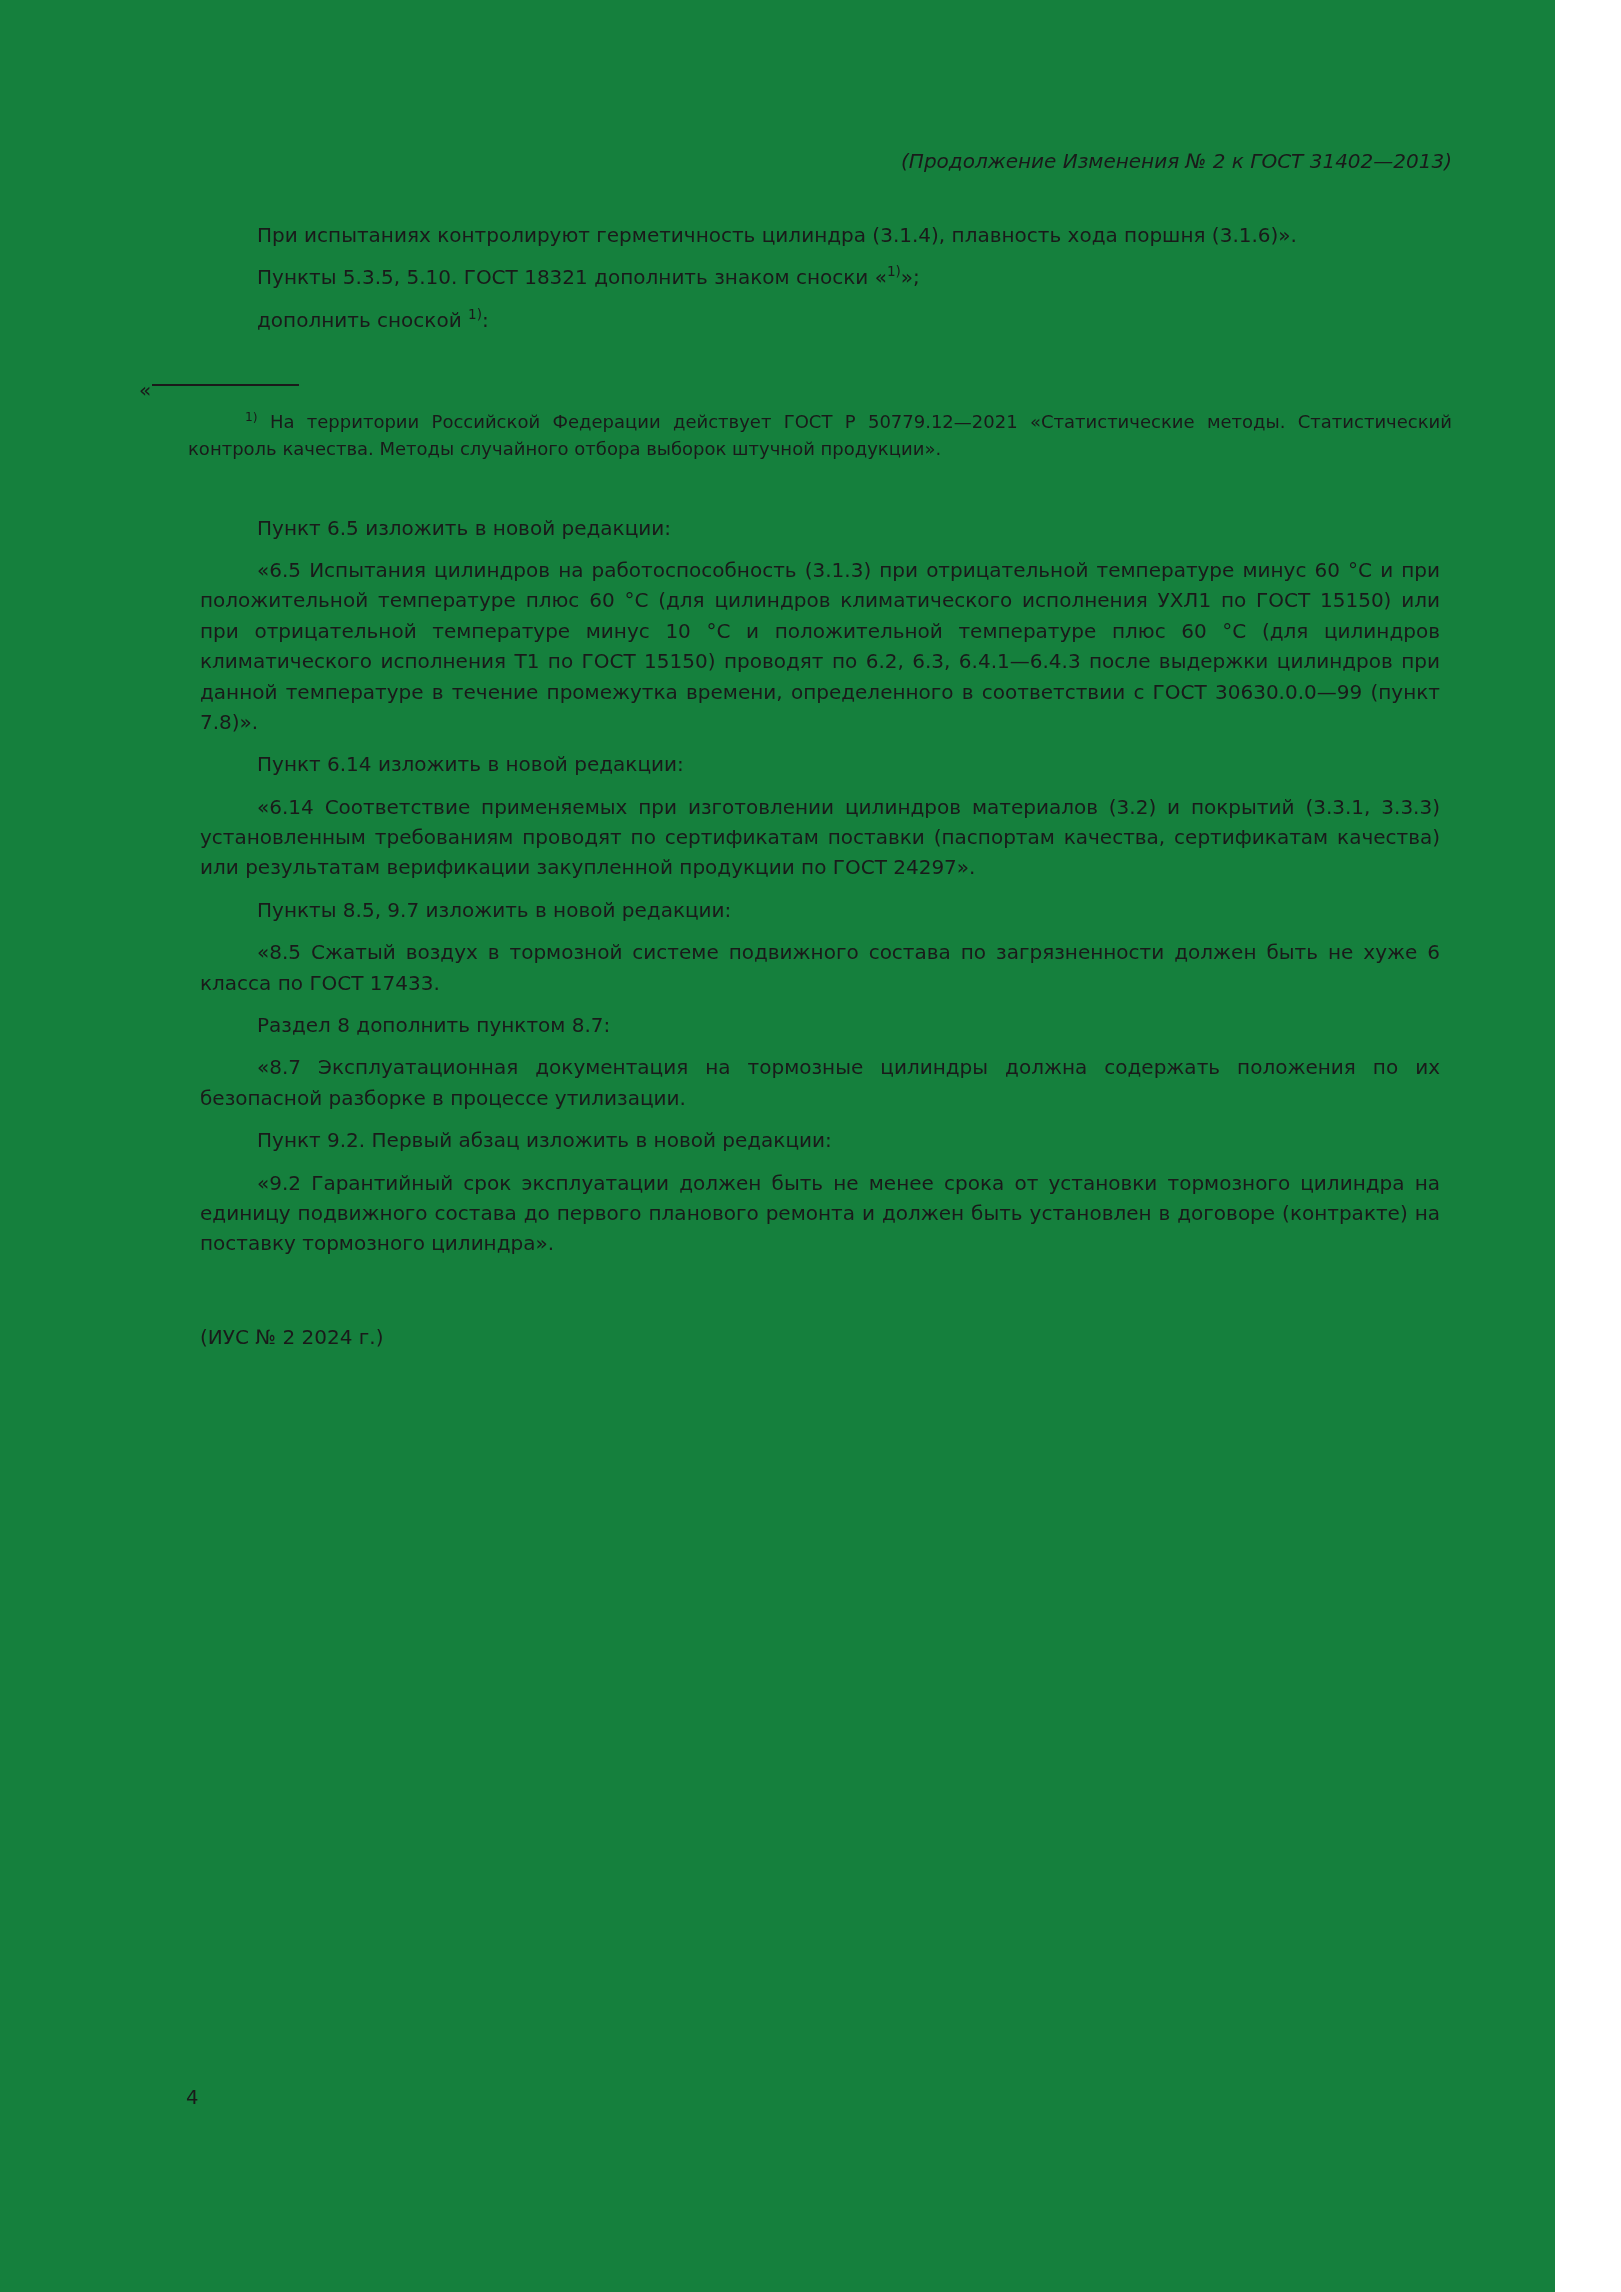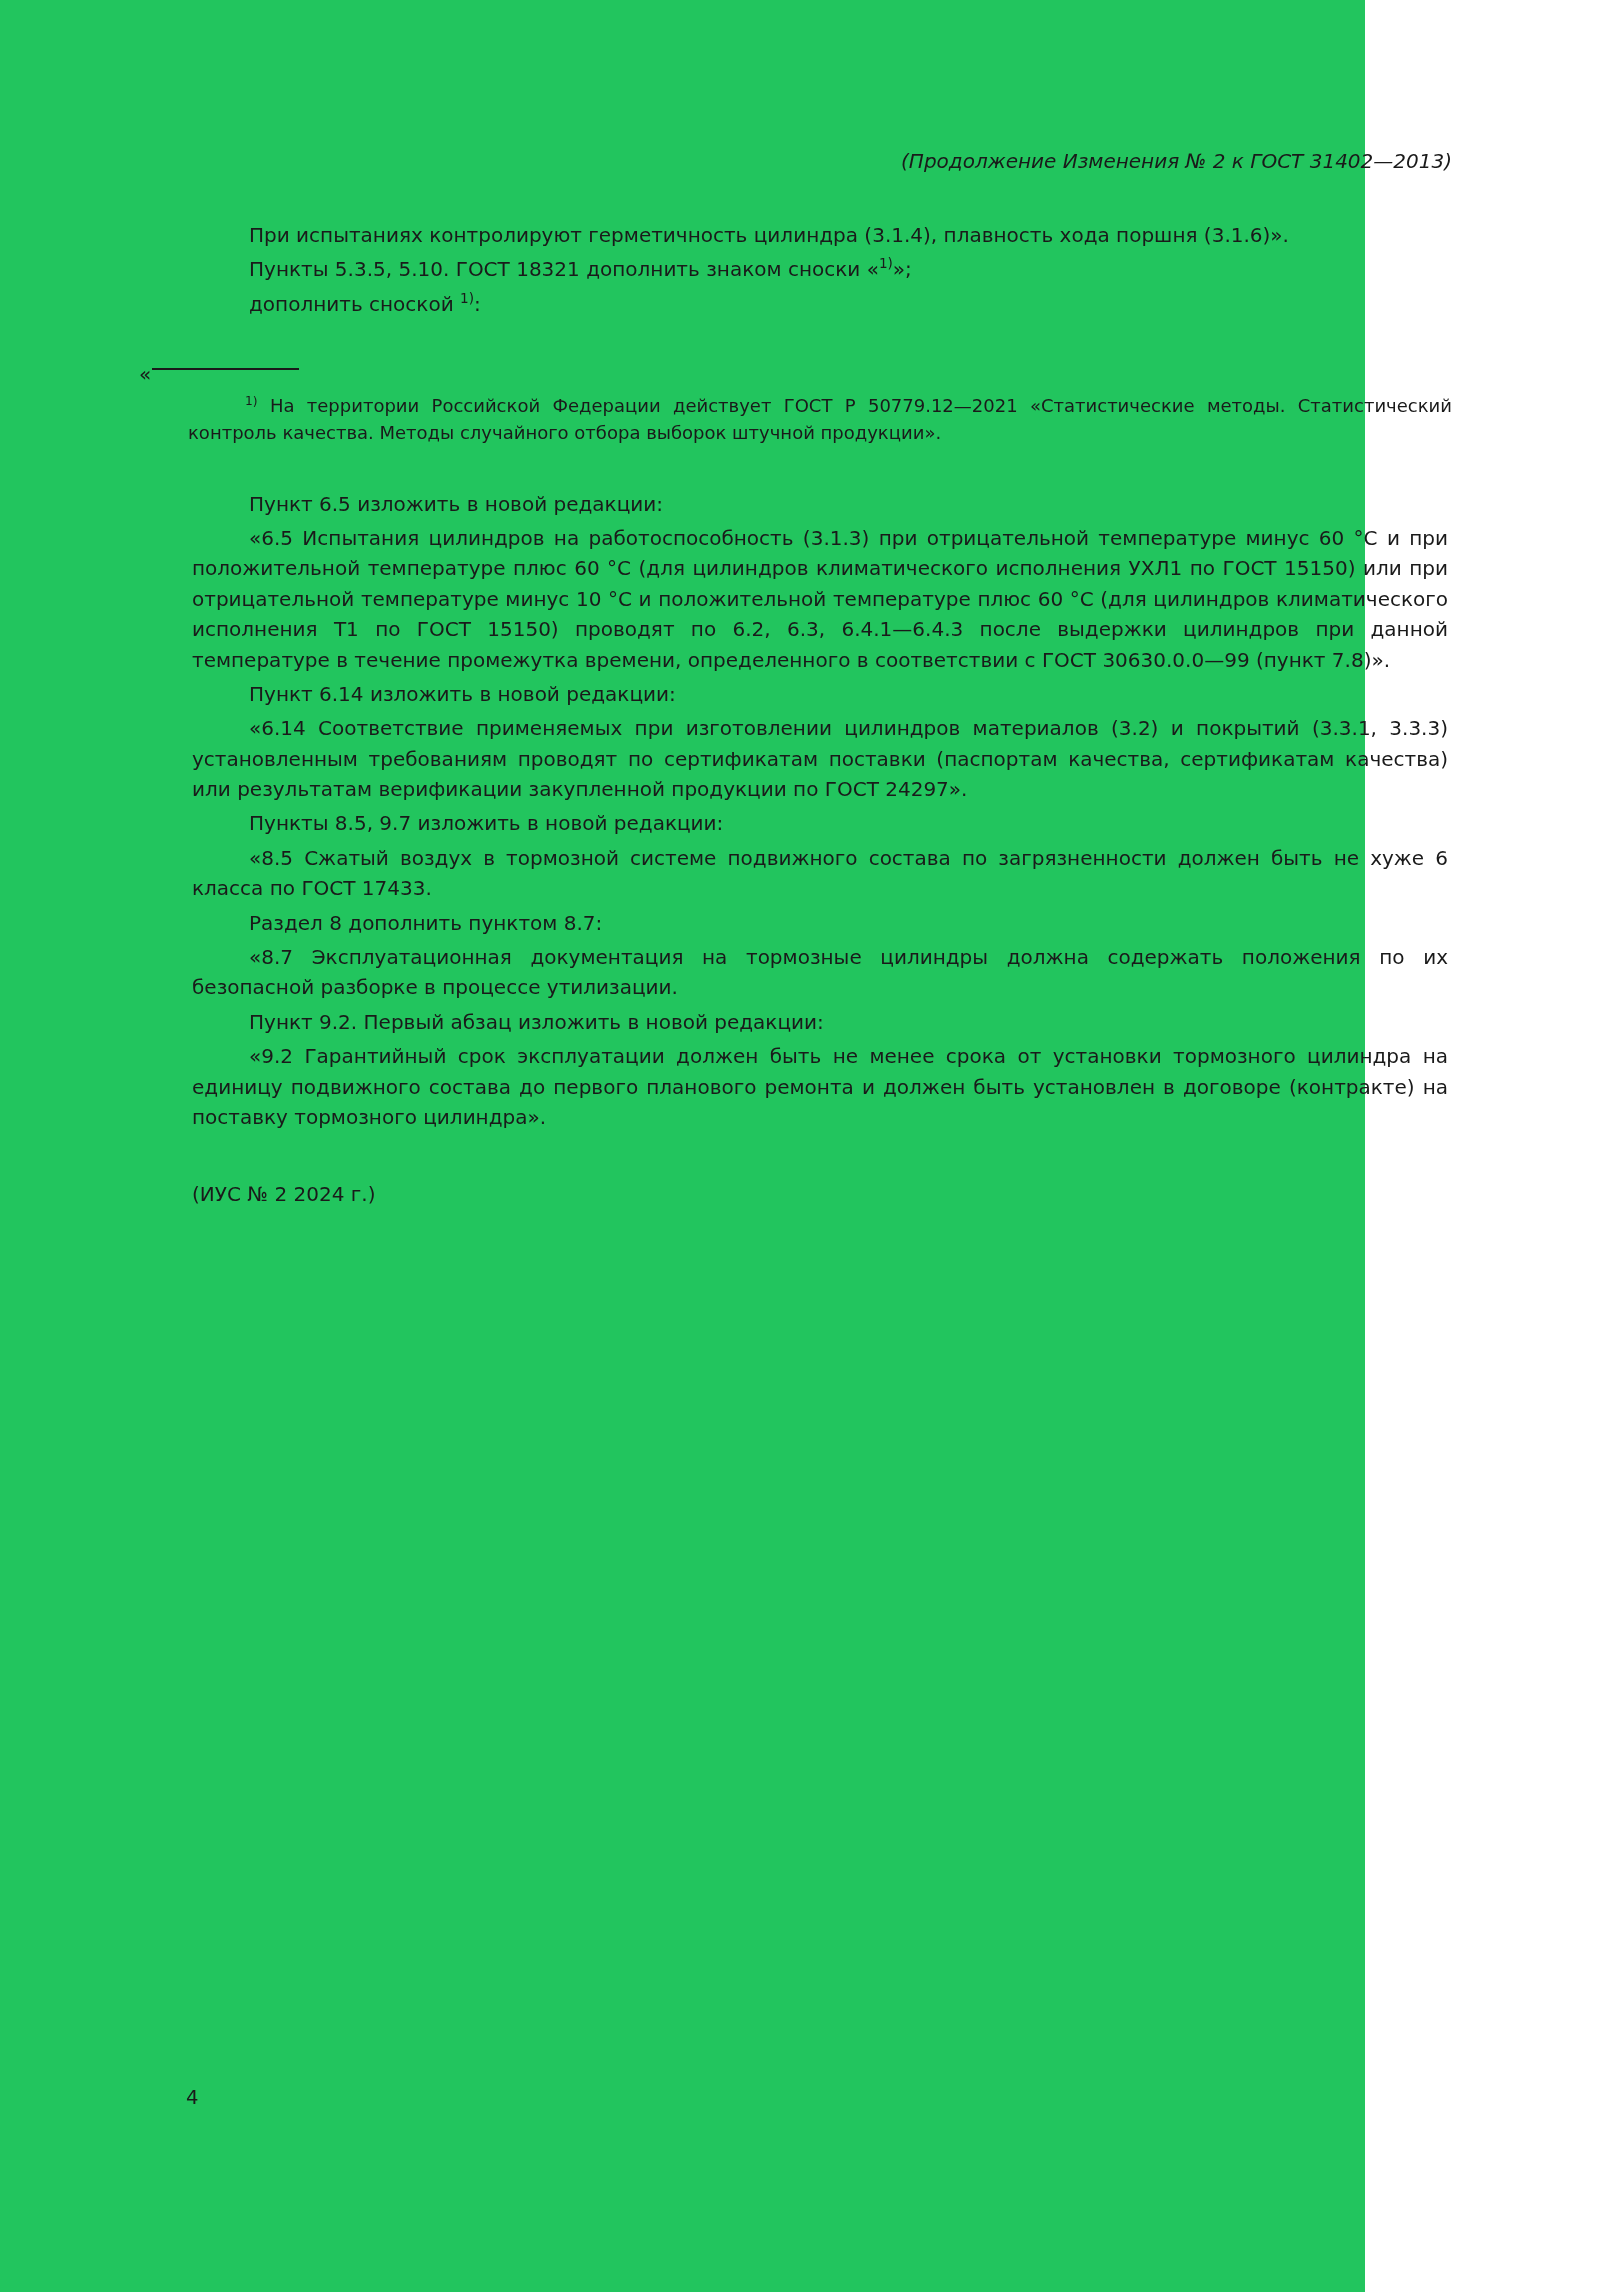--- a/index.html
+++ b/index.html
@@ -2,43 +2,43 @@
 <html lang="ru"><head>
 <meta charset="utf-8">
 <style>
   html, body {
     margin: 0;
     padding: 0;
     background: #ffffff;
   }
   .page {
     position: relative;
-    width: 1365px;
+    width: 1555px;
     height: 2293px;
-    background: #22c55e;
+    background: #15803d;
     font-family: "DejaVu Sans", sans-serif;
     color: #1a1a1a;
     box-sizing: border-box;
   }
   .content {
     position: absolute;
     left: 188px;
     top: 147px;
     width: 1264px;
   }
   .running-head {
     text-align: right;
     font-style: italic;
     font-size: 20px;
     line-height: 1.4;
     margin-bottom: 45px;
     color: #1a1a1a;
   }
   p {
-    margin: 4px;
+    margin: 12px;
     font-size: 20px;
     line-height: 1.52;
     text-align: justify;
     text-justify: inter-word;
   }
   p.ind {
     text-indent: 57px;
   }
   p.center {
     text-align: left;

